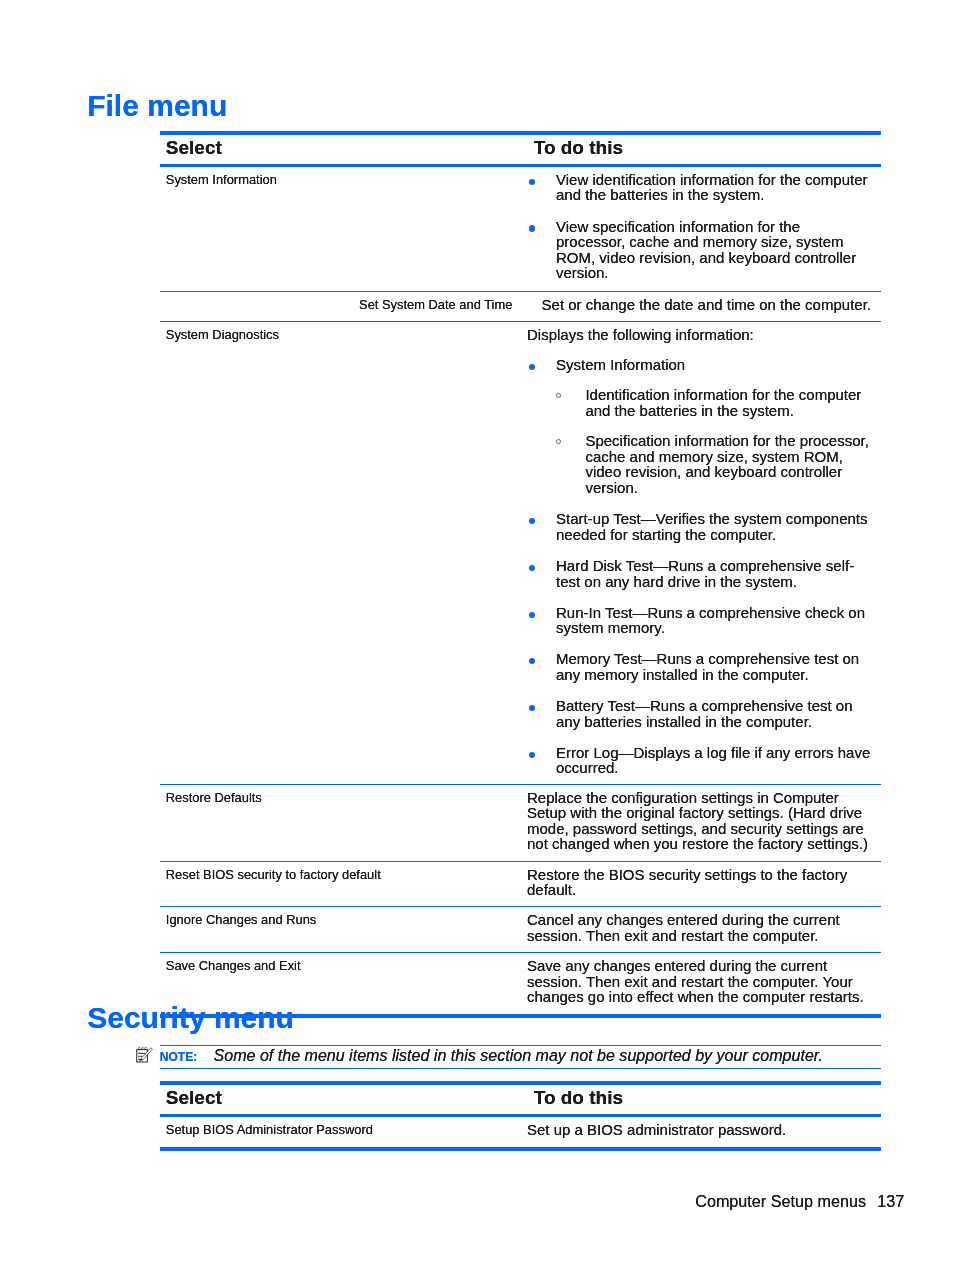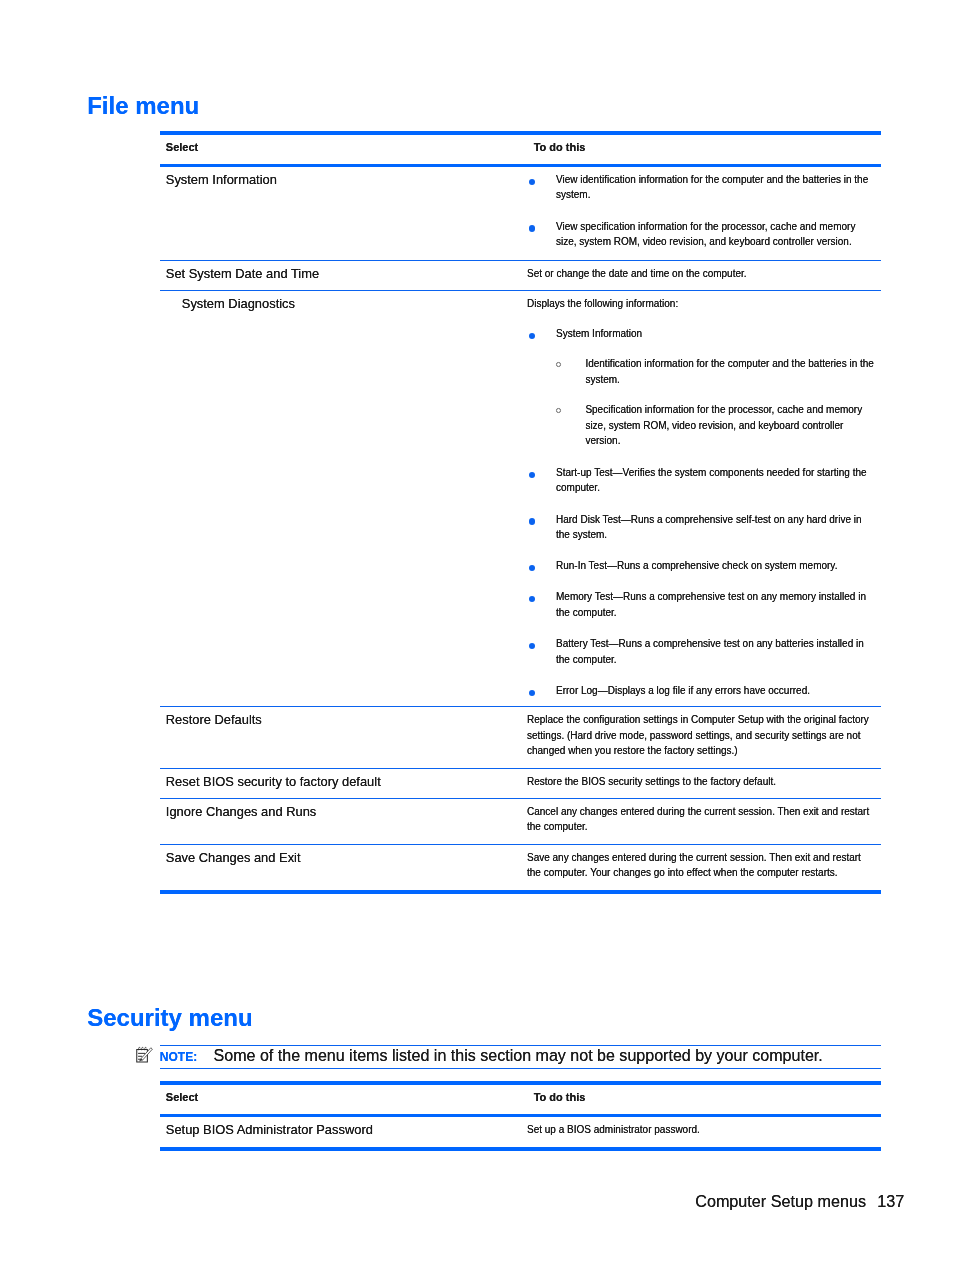--- a/index.html
+++ b/index.html
@@ -3,52 +3,52 @@
 <meta charset="utf-8">
 <style>
   html,body{margin:0;padding:0;background:#ffffff;}
   body{width:954px;height:1270px;font-family:"Liberation Sans",sans-serif;color:#1a1a1a;
        -webkit-font-smoothing:antialiased;}
   .page{position:relative;width:954px;height:1270px;overflow:hidden;background:#fff;
         will-change:transform;}
   .page *{text-shadow:0 0 0.4px currentColor;-webkit-font-smoothing:antialiased;}
 
   
-  .heading{position:absolute;left:87.2px;margin:0;color:#0066FF;font-size:24px;font-weight:bold;
+  .heading{position:absolute;left:87.2px;margin:0;color:#0066FF;font-size:30px;font-weight:bold;
            line-height:22px;white-space:nowrap;}
   #h-file-menu{top:94.8px;}
   #h-security-menu{top:1006.8px;}
 
   
   .tblwrap{position:absolute;left:160px;width:721px;}
   #tbl-file-menu{top:131px;}
   #tbl-security-menu{top:1081px;}
   .rule-top{height:4px;background:#0066FF;}
   .rule-head{height:3px;background:#0066FF;}
   .rule-row{height:1px;background:#0A63F0;}
   .rule-bot{height:4px;background:#0066FF;}
 
   .hdrrow{display:flex;}
   .hdr-c1{width:360.4px;box-sizing:border-box;padding:5.1px 8px 8.4px 5.8px;}
   .hdr-c2{width:360.6px;box-sizing:border-box;padding:5.1px 8px 8.4px 7.3px;margin-left:12px;}
-  .hdr-c1 span,.hdr-c2 span{display:block;font-size:11px;font-weight:bold;color:#1a1a1a;line-height:15.5px;}
+  .hdr-c1 span,.hdr-c2 span{display:block;font-size:19px;font-weight:bold;color:#1a1a1a;line-height:15.5px;}
 
   .row{display:flex;}
   .cell1{width:360.4px;padding:5px 8px 8.5px 5.8px;box-sizing:border-box;}
   .cell2{width:360.6px;padding:5px 8px 8.5px 6.6px;box-sizing:border-box;}
   .row[data-r="0"] .cell1,.row[data-r="0"] .cell2{padding-bottom:10.0px;}
-  .row[data-r="1"] .cell1,.row[data-r="1"] .cell2{padding-bottom:8.5px;}
-  .row[data-r="2"] .cell1,.row[data-r="2"] .cell2{padding-bottom:8.0px;margin-left:16px;}
+  .row[data-r="1"] .cell1,.row[data-r="1"] .cell2{padding-bottom:8.5px;text-align:right;}
+  .row[data-r="2"] .cell1,.row[data-r="2"] .cell2{padding-bottom:8.0px;}
   .row[data-r="3"] .cell1,.row[data-r="3"] .cell2{padding-bottom:9.0px;}
   .row[data-r="4"] .cell1,.row[data-r="4"] .cell2{padding-bottom:8.5px;}
   .row[data-r="5"] .cell1,.row[data-r="5"] .cell2{padding-bottom:9.0px;}
   .row[data-r="6"] .cell1,.row[data-r="6"] .cell2{padding-bottom:9.5px;}
   #tbl-security-menu .row .cell1,#tbl-security-menu .row .cell2{padding-top:5.4px;padding-bottom:9.1px;}
   .cell1 .sel{font-size:12.9px;line-height:15.5px;color:#1a1a1a;}
-  .blk{font-size:10px;line-height:15.5px;color:#1a1a1a;}
+  .blk{font-size:15px;line-height:15.5px;color:#1a1a1a;}
   .blk.para{width:344px;}
   .blk + .blk{margin-top:15.5px;}
   .blk.para + .blk.b1{margin-top:15.0px;}
   .blk.b1 + .blk.b2{margin-top:14.8px;}
   .blk.b2 + .blk.b2{margin-top:14.8px;}
   .blk.b2 + .blk.b1{margin-top:16.1px;}
   .blk.b1 + .blk.b1{margin-top:15.7px;}
   
   .blk.b1{position:relative;padding-left:29px;width:345px;box-sizing:border-box;}
   .blk.b2{position:relative;padding-left:58.4px;width:347px;box-sizing:border-box;}
@@ -56,21 +56,21 @@
   .blk.b2 .bullet{position:absolute;left:29.3px;top:5.9px;width:4.6px;height:4.6px;border-radius:50%;
                   border:1.1px solid #6a6a6a;box-sizing:border-box;background:#fff;}
 
   
   .notebox{position:absolute;left:160px;width:721px;top:1045px;}
   .notebox .nline{height:1px;background:#0A63F0;}
   .noterow{position:relative;height:22px;white-space:nowrap;}
   .note-inner{position:absolute;left:-1.6px;top:0.7px;line-height:16px;padding-top:0;}
   .note-icon{position:absolute;left:-25px;top:-1px;width:22px;height:22px;display:block;}
   .note-label{color:#0066FF;font-size:12px;font-weight:bold;line-height:16px;padding-left:1.4px;}
-  .note-text{color:#1a1a1a;font-size:16.06px;line-height:16px;padding-left:16.4px;}
+  .note-text{color:#1a1a1a;font-size:16.06px;line-height:16px;padding-left:16.4px;font-style:italic;}
 
   
   .footer{position:absolute;left:695.2px;top:1192.0px;font-size:16.2px;color:#1a1a1a;white-space:nowrap;line-height:18px;}
   .footer .fpage{padding-left:11px;}
 </style>
 </head>
 <body>
 
 <div class="page">
 

